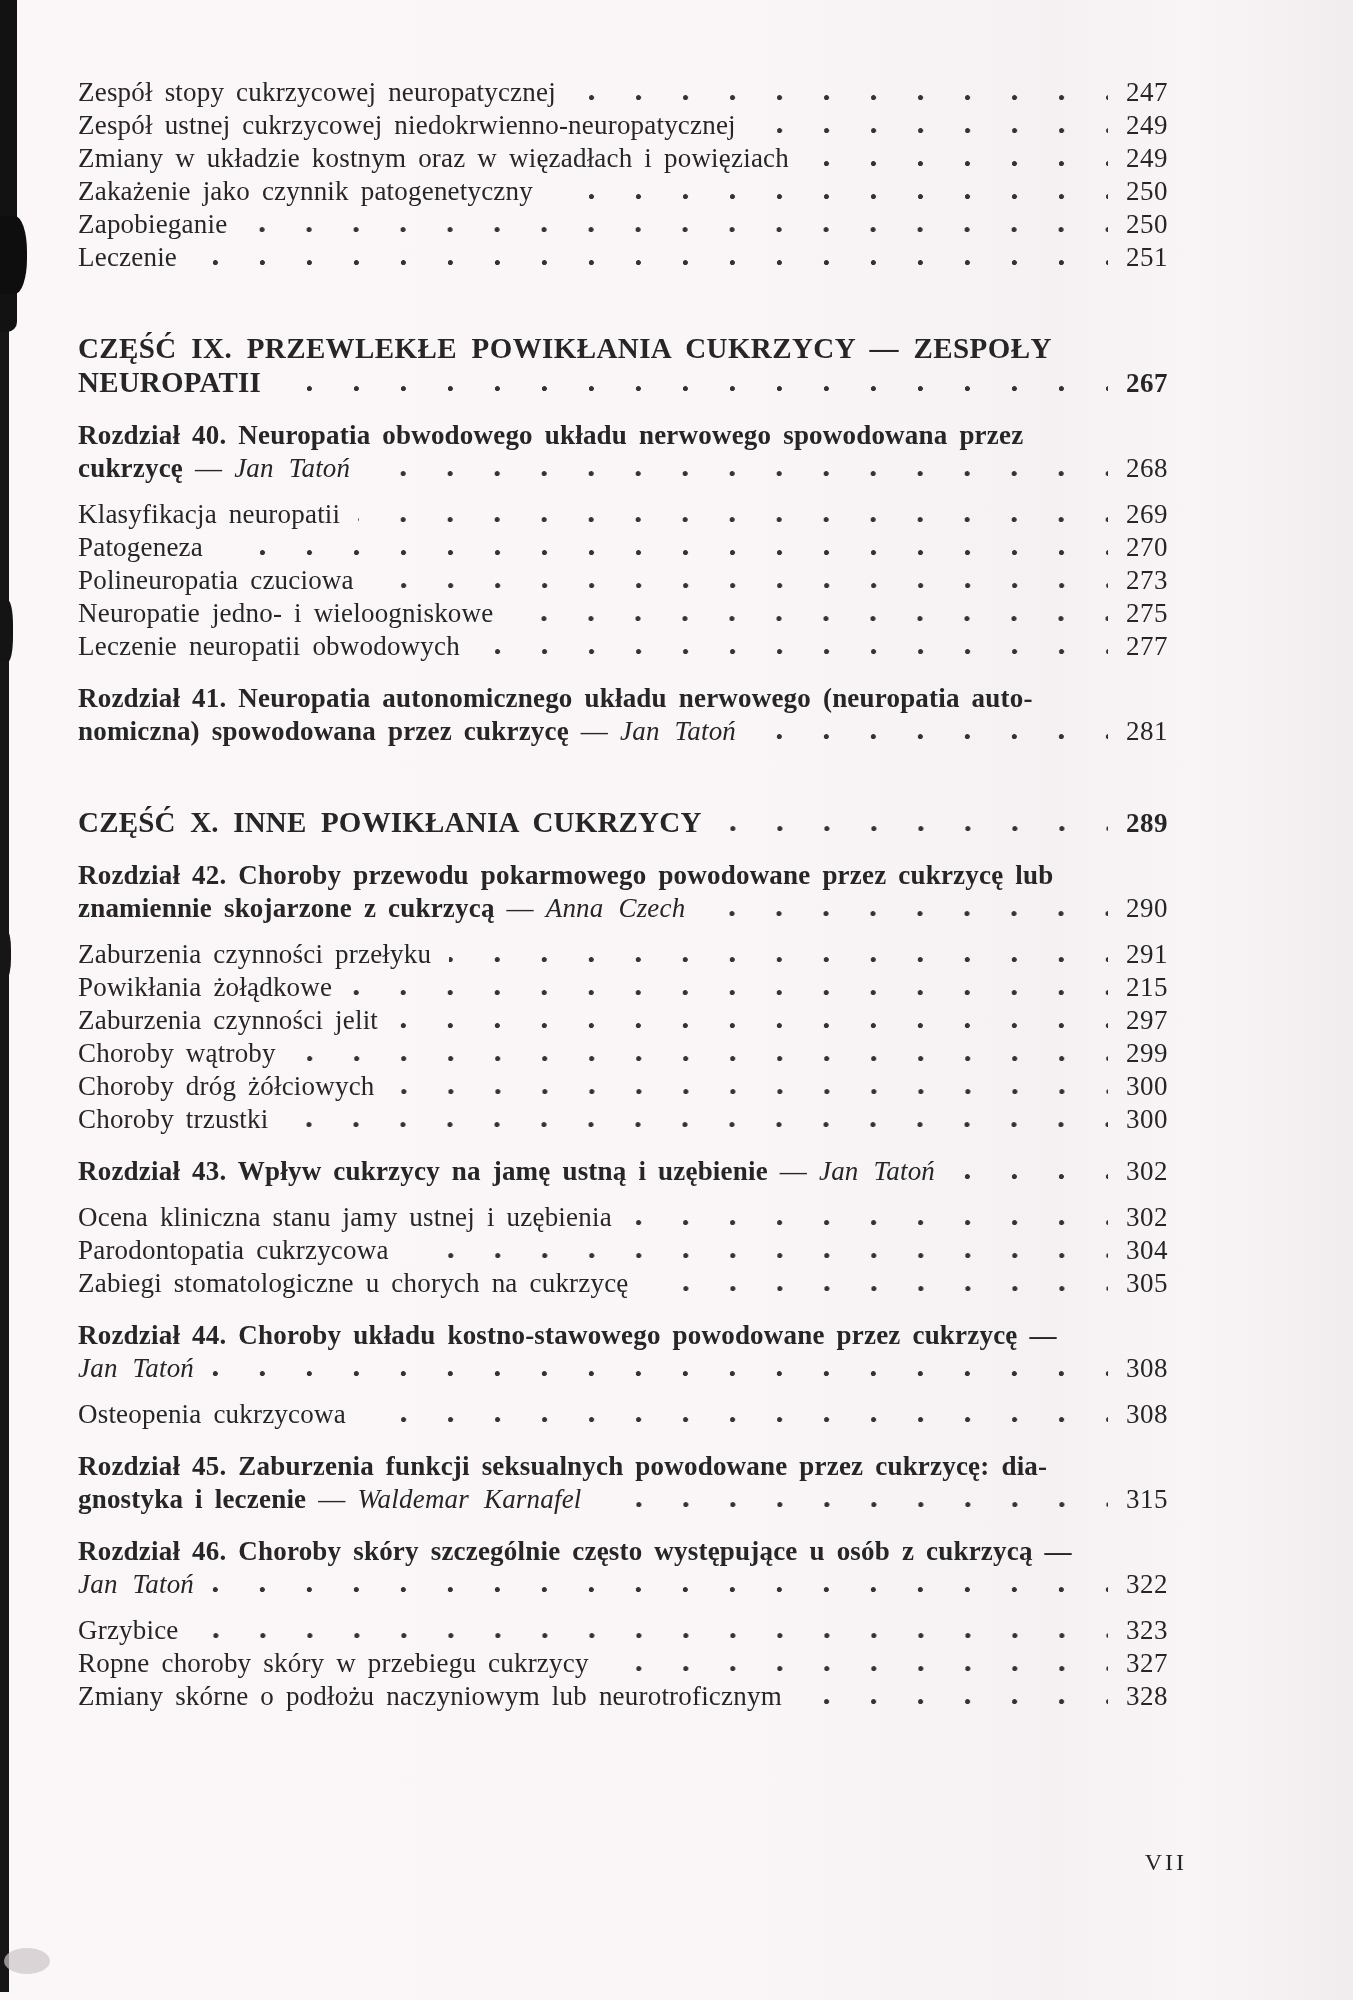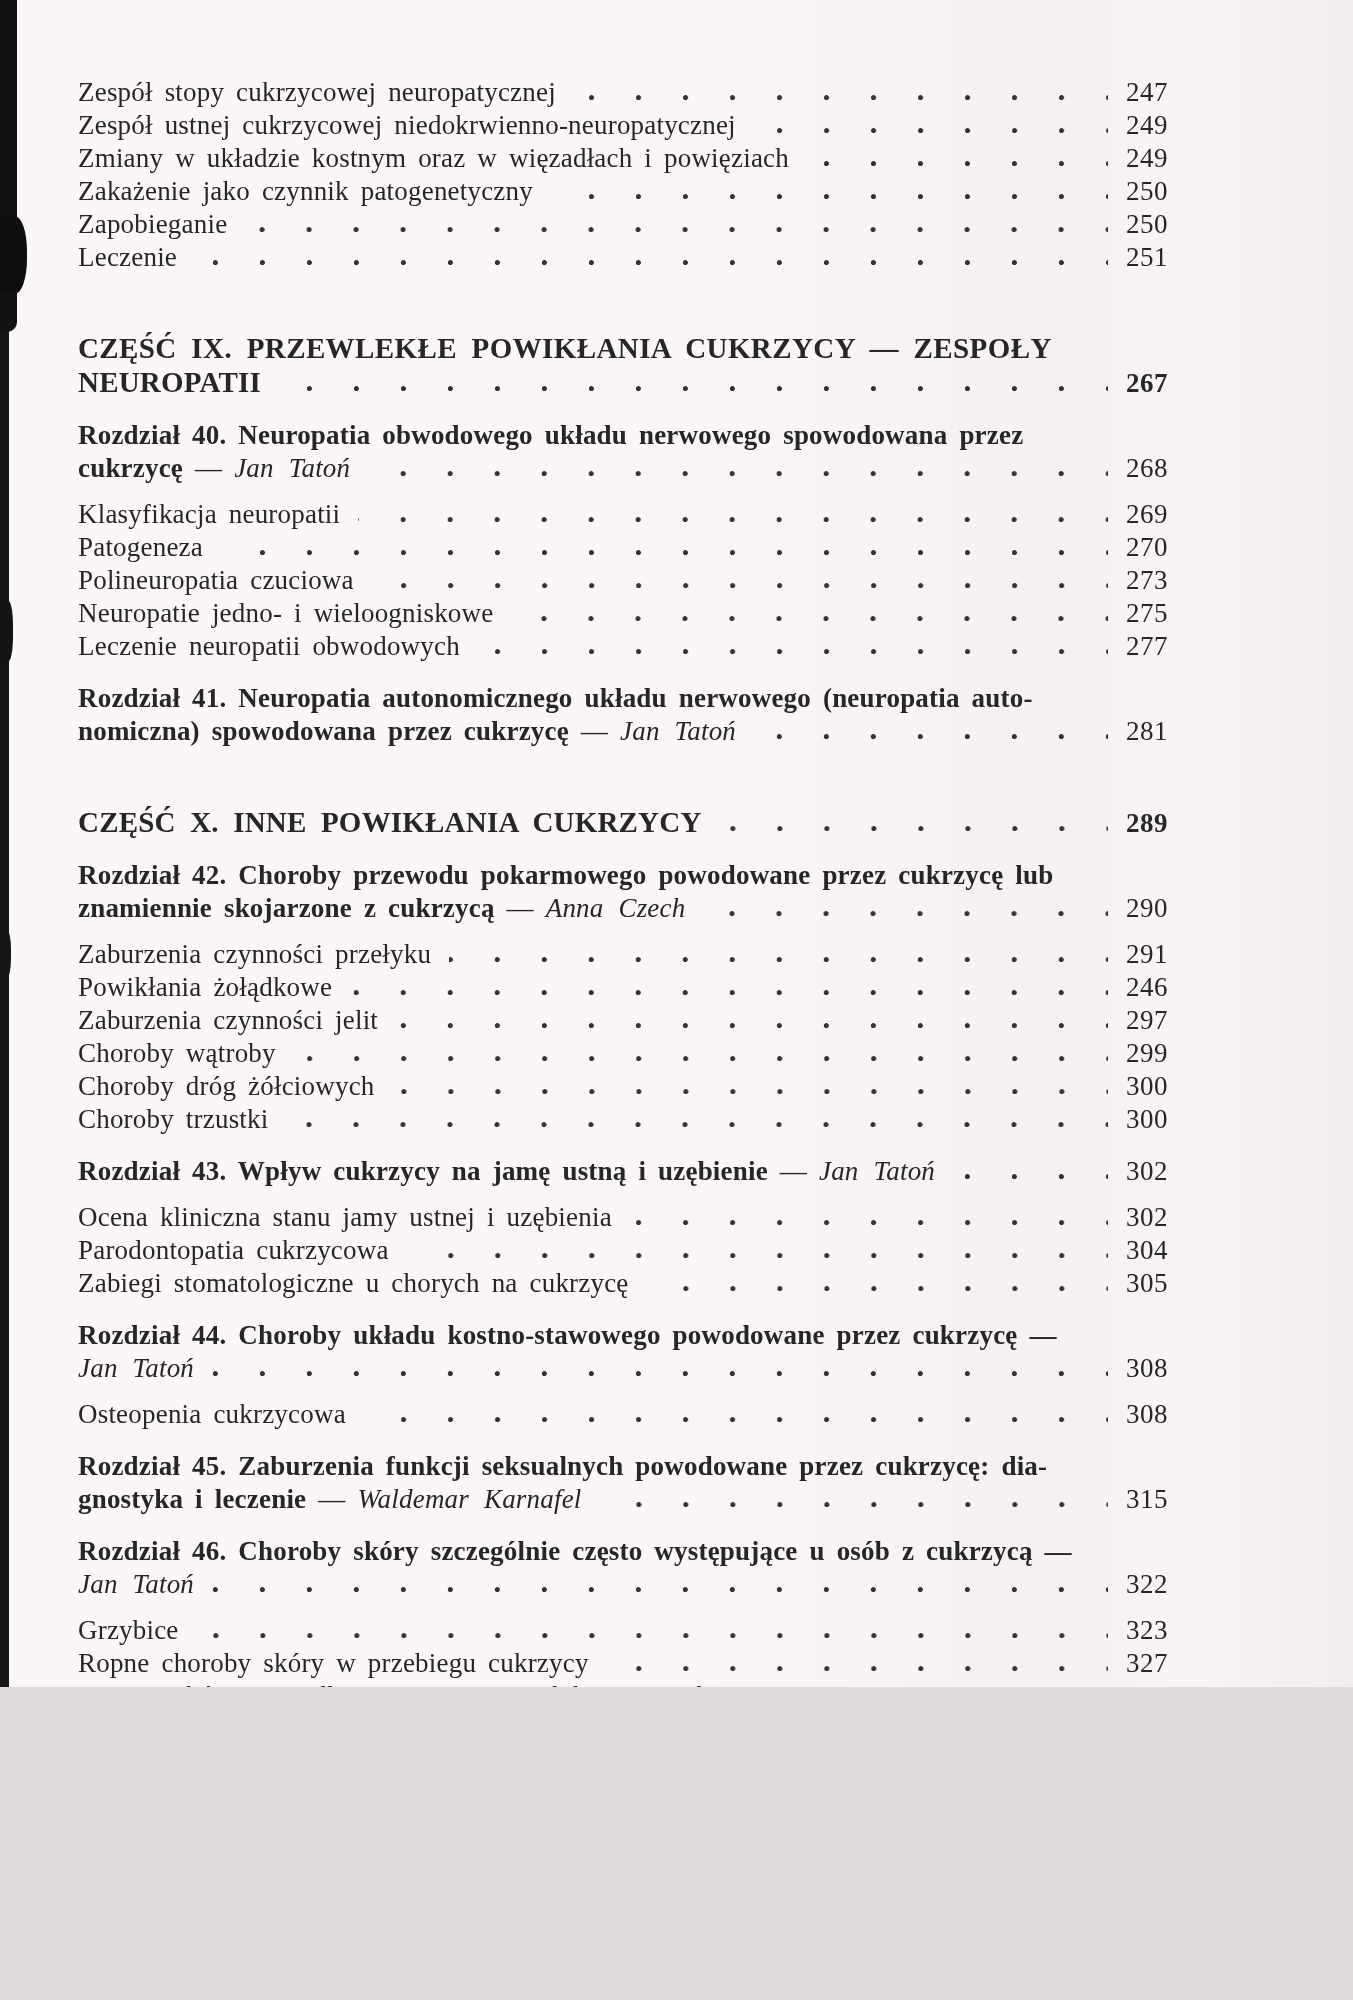--- a/index.html
+++ b/index.html
@@ -1,17 +1,17 @@
 <!DOCTYPE html>
 <html><head>
 <meta charset="utf-8">
 <style>
   html,body{margin:0;padding:0;background:#dfdbdc;}
   .page{
-    position:relative;width:1353px;height:1687px;overflow:hidden;
+    position:relative;width:1353px;height:2000px;overflow:hidden;
     background:linear-gradient(90deg,#fbf7f8 0%,#faf6f7 55%,#f5f1f2 78%,#f9f5f6 88%,#f1edee 100%);
     font-family:"Liberation Serif","DejaVu Serif",serif;color:#262626;
   }
   
   .gutter{position:absolute;left:0;top:0;height:1992px;width:9px;background:#161616;}
   .gutter-top{position:absolute;left:0;top:0;width:17px;height:332px;background:#121212;border-radius:0 0 10px 0;}
   .gutter-blob1{position:absolute;left:0;top:216px;width:27px;height:78px;background:#0e0e0e;border-radius:0 45% 45% 0;}
   .gutter-blob2{position:absolute;left:0;top:600px;width:13px;height:62px;background:#141414;border-radius:0 40% 40% 0;}
   .gutter-blob3{position:absolute;left:0;top:930px;width:11px;height:48px;background:#161616;border-radius:0 40% 40% 0;}
   .gutter-foot{position:absolute;left:4px;top:1948px;width:46px;height:26px;background:#cdc5c9;border-radius:50%;opacity:.7;}
@@ -159,21 +159,21 @@
       </div>
       <div class="blk-items">
         <div class="row">
           <span class="t">Zaburzenia czynności przełyku</span>
           <span class="leader"></span>
           <span class="pg">291</span>
         </div>
         <div class="row">
           <span class="t">Powikłania żołądkowe</span>
           <span class="leader"></span>
-          <span class="pg">246</span>
+          <span class="pg">215</span>
         </div>
         <div class="row">
           <span class="t">Zaburzenia czynności jelit</span>
           <span class="leader"></span>
           <span class="pg">297</span>
         </div>
         <div class="row">
           <span class="t">Choroby wątroby</span>
           <span class="leader"></span>
           <span class="pg">299</span>

